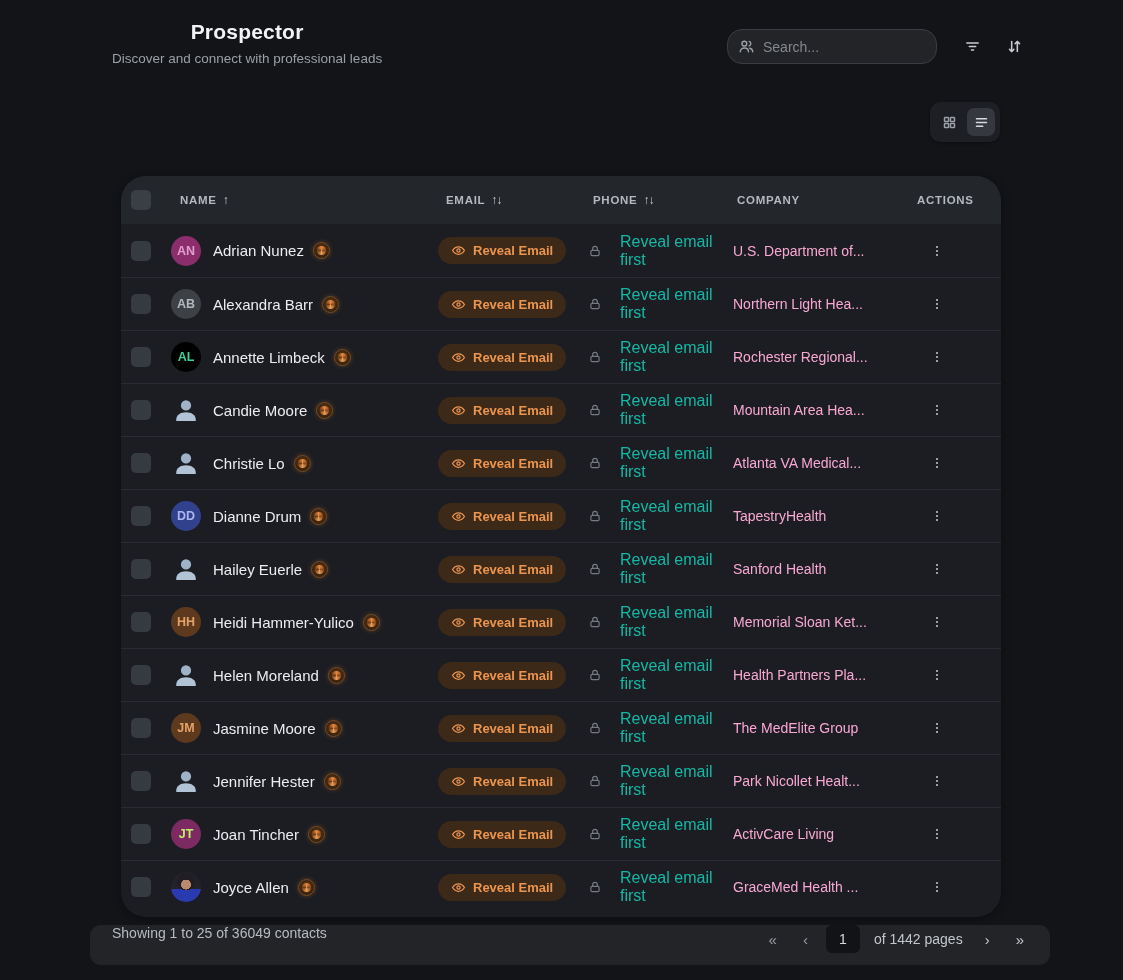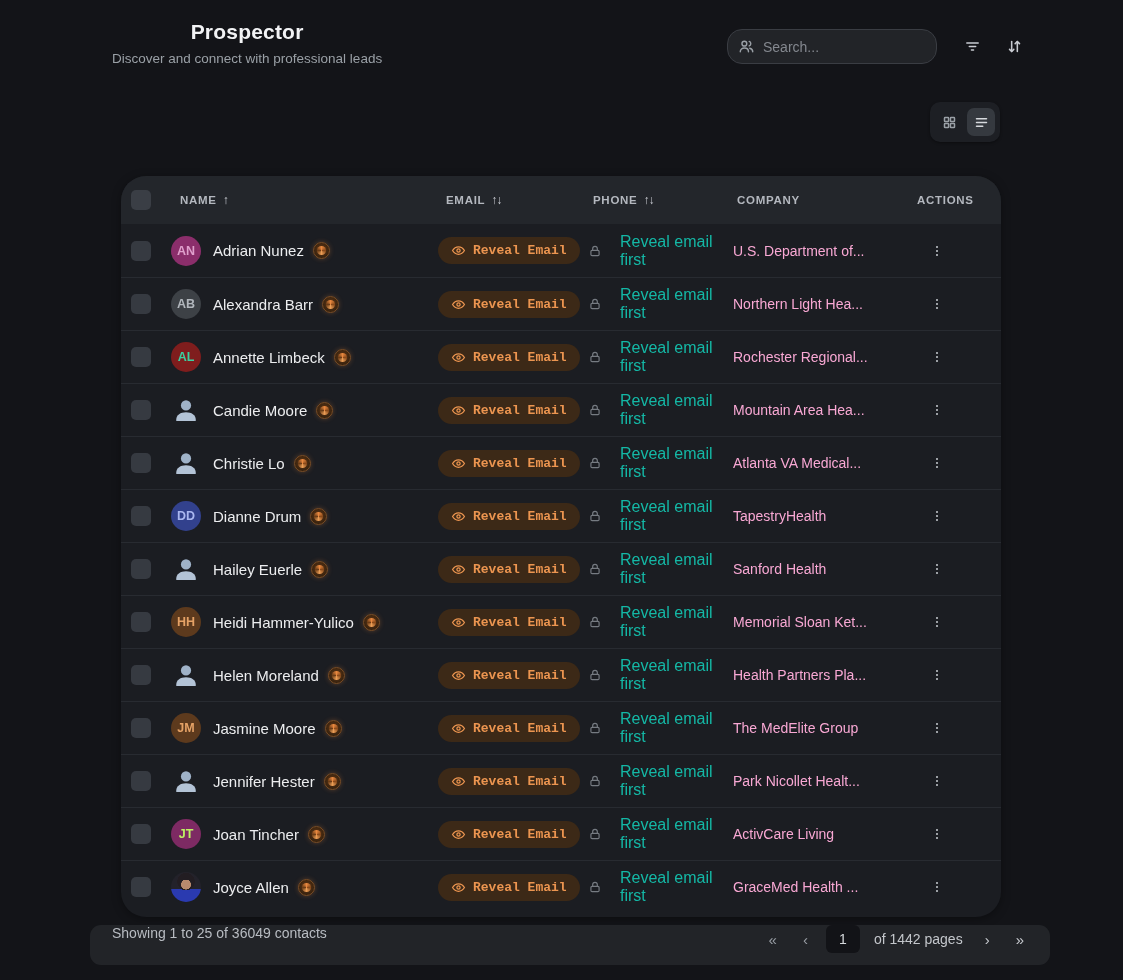--- a/index.html
+++ b/index.html
@@ -97,21 +97,21 @@
     border:1px solid #7c4e25; box-shadow:0 0 5px rgba(232,136,63,.3);
     display:inline-flex; align-items:center; justify-content:center;
   }
   .coin::before {
     content:""; width:9px; height:9px; border-radius:50%;
     background:conic-gradient(#e8883f, #8a4a1a, #ea9d55, #6b3c16, #e8883f);
   }
   .reveal-btn {
     display:inline-flex; align-items:center; gap:7px; height:27px; padding:0 13px;
     background:#3c2917; border:none; border-radius:999px; cursor:pointer;
-    color:#ec9550; font-size:13px; font-weight:600; font-family:Liberation Mono, monospace;
+    color:#ec9550; font-size:13px; font-weight:600; font-family:Liberation Sans, sans-serif;
     white-space:nowrap;
   }
   .c-phone { gap:18px; padding-left:3px; color:#14b8a6; font-size:16px; }
   .c-company span { font-size:14px; color:#f9a8d4; white-space:nowrap; }
   .kebab {
     margin-left:10px; width:26px; height:26px; background:transparent; border:none;
     cursor:pointer; display:flex; align-items:center; justify-content:center;
   }
 
   
@@ -310,21 +310,21 @@
         </span>
       </button>
     </div>
   </div>
 
   <div class="row">
     <div class="cell c-check">
       <span class="checkbox"></span>
     </div>
     <div class="cell c-name">
-      <span class="avatar" style="background: #7f1d1d; color: rgb(59, 208, 160);">AL</span>
+      <span class="avatar" style="background: #000000; color: rgb(59, 208, 160);">AL</span>
       <span class="contact-name">Annette Limbeck</span>
       <span class="coin"></span>
     </div>
     <div class="cell c-email">
       <button class="reveal-btn">
         <span style="display:flex;">
           <svg width="15" height="15" viewBox="0 0 24 24" fill="none" stroke="#ec9550" stroke-width="2">
             <path d="M2.5 12s3.5-6 9.5-6 9.5 6 9.5 6-3.5 6-9.5 6-9.5-6-9.5-6z"></path>
             <circle cx="12" cy="12" r="2.6"></circle>
           </svg>

